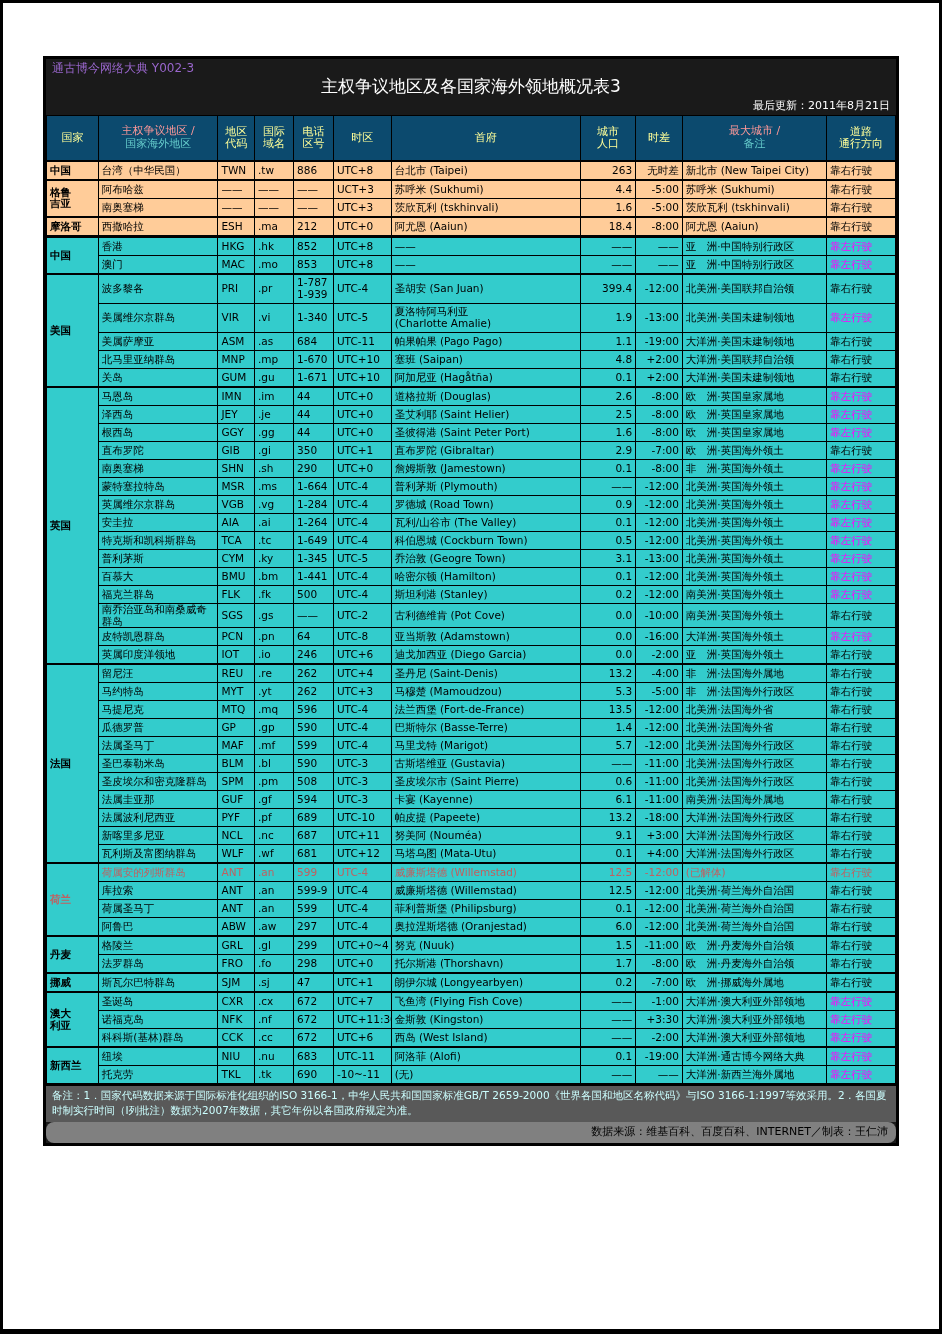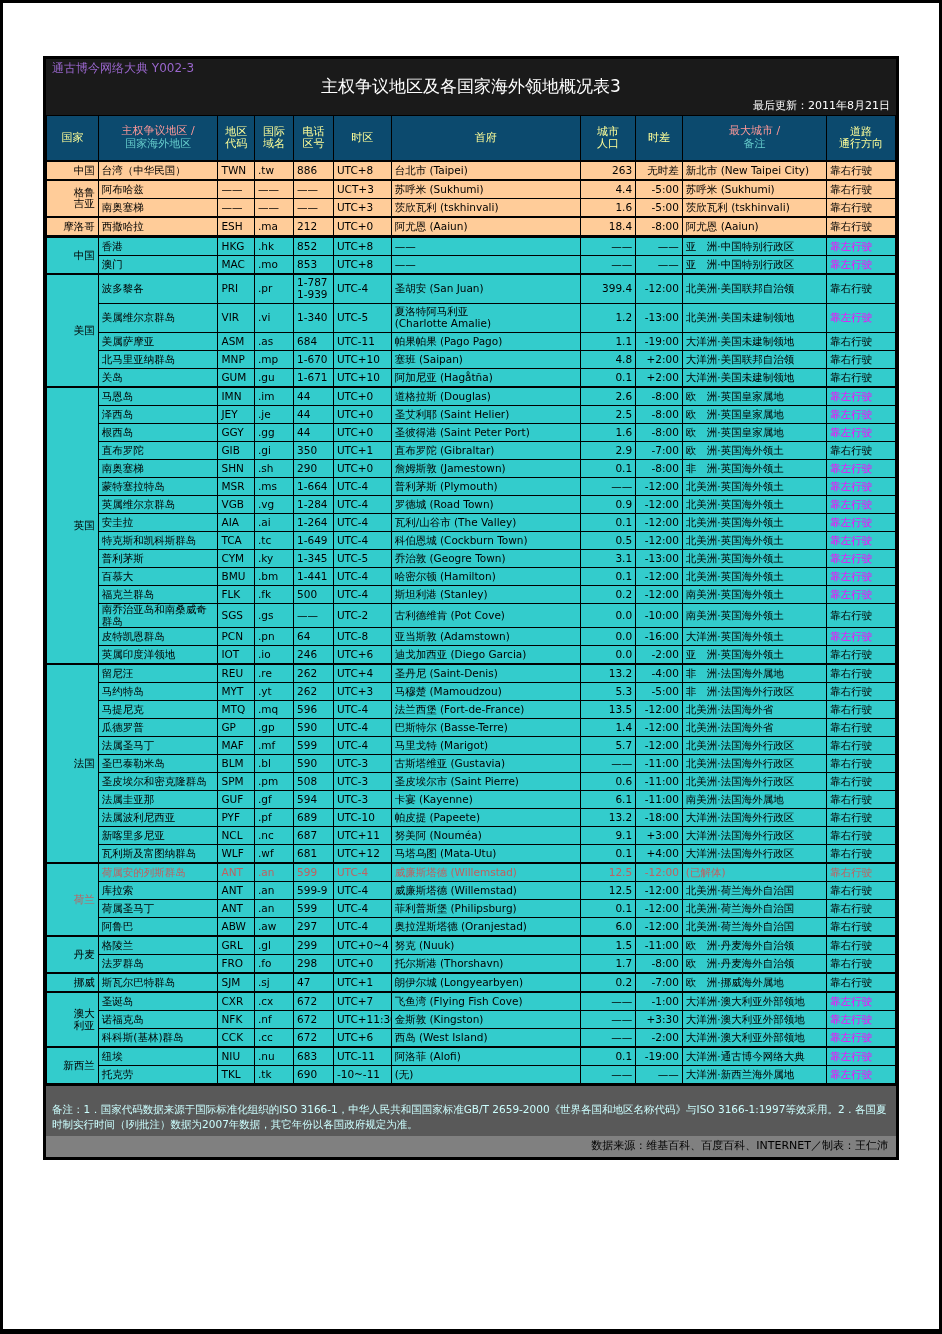--- a/index.html
+++ b/index.html
@@ -24,35 +24,35 @@
   .grid thead th{
     background:#0c4a6e;color:#FFFF99;font-weight:normal;font-size:11px;
     height:28px;border-bottom:2px solid #000;padding:8px 1px;text-align:center;
   }
   .hp{color:#FF9999;}
   .hc{color:#66CCCC;font-family:Liberation Serif, serif;}
   .grid tbody td{height:17px;}
   tr.tall td{height:28px;}
   tr.orange td{background:#FFCC99;}
   tr.cyan td{background:#33CCCC;}
-  td.country{text-align:right;font-weight:normal;}
+  td.country{text-align:left;font-weight:bold;}
   .L{text-align:left;}
   .R{text-align:right;padding-right:4px;}
   .C{text-align:left;}
   tr.grp td{border-top:2px solid #000;}
   tr.sec td{border-top:3px solid #000;}
   td.mag{color:#FF00FF;}
   tr.faded td{color:#C06060;}
   .note{
     background:#595959;color:#CCFFFF;font-size:10.5px;line-height:1.4;
-    padding:16px 6px 4px;border-top:2px solid #000;
+    padding:2px 6px 4px;border-top:2px solid #000;
   }
   .source{
     background:#808080;color:#000;font-size:11px;line-height:1.3;
-    text-align:right;padding:3px 8px 4px;
+    text-align:right;padding:3px 8px 4px;border-radius:8px;
   }
   col.c-country{width:6.1%;} col.c-region{width:14.1%;} col.c-code{width:4.3%;}
   col.c-domain{width:4.6%;} col.c-phone{width:4.7%;} col.c-tz{width:6.8%;}
   col.c-capital{width:22.3%;} col.c-pop{width:6.5%;} col.c-diff{width:5.5%;}
   col.c-note{width:17.0%;} col.c-road{width:8.1%;}
 </style>
 </head>
 <body>
 
 <div class="page">
@@ -184,21 +184,21 @@
             <td class="C">靠右行驶</td>
           </tr>
           <tr class="cyan tall">
             <td class="L">美属维尔京群岛</td>
             <td class="L">VIR</td>
             <td class="L">.vi</td>
             <td class="L">1-340</td>
             <td class="L">UTC-5</td>
             <td class="L">夏洛特阿马利亚
 (Charlotte Amalie)</td>
-            <td class="R">1.2</td>
+            <td class="R">1.9</td>
             <td class="R">-13:00</td>
             <td class="L">北美洲·美国未建制领地</td>
             <td class="C mag">靠左行驶</td>
           </tr>
           <tr class="cyan">
             <td class="L">美属萨摩亚</td>
             <td class="L">ASM</td>
             <td class="L">.as</td>
             <td class="L">684</td>
             <td class="L">UTC-11</td>

